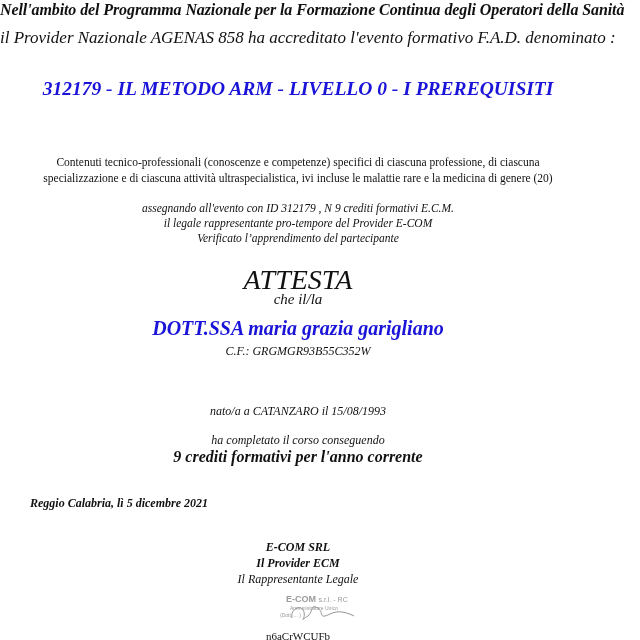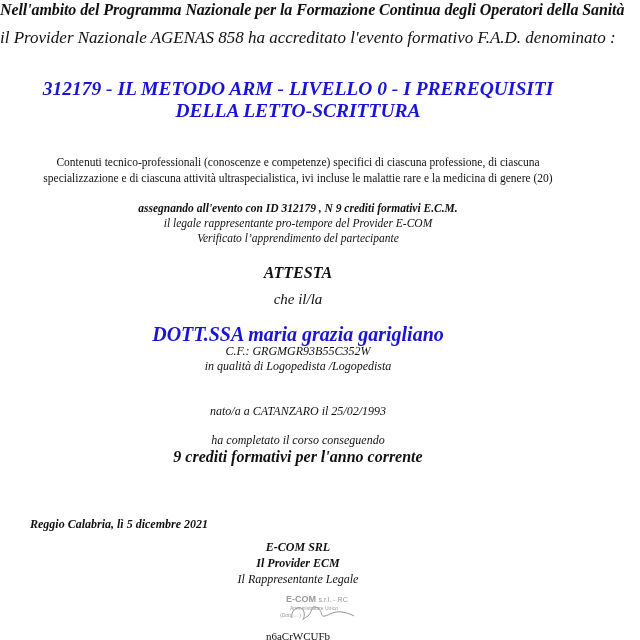--- a/index.html
+++ b/index.html
@@ -8,71 +8,69 @@
     font-family: "Liberation Serif", "DejaVu Serif", serif;
     color: #111;
   }
   .line { position: absolute; left: 0; width: 596px; text-align: center; font-style: italic; white-space: nowrap; }
   .header1 { top: 1px; font-size: 16px; font-weight: bold; letter-spacing: -0.1px; }
   .header2 { top: 28px; font-size: 17px; }
   .title { top: 78px; font-size: 19.5px; font-weight: bold; line-height: 22px; }
   .blue { color: #1a14d8; }
   .content { top: 154px; font-size: 11.5px; font-style: normal; line-height: 16px; }
   .assign { top: 201px; font-size: 11.5px; line-height: 15px; }
-  .assign .b { font-weight: bold; }
-  .attesta { top: 264px; font-size: 16px; font-weight: bold; }
+  .assign .b { font-weight: normal; }
+  .attesta { top: 264px; font-size: 28px; font-weight: normal; }
   .cheilla { top: 291px; font-size: 15px; }
-  .name { top: 317px; font-size: 20px; font-weight: bold; margin-top: 6px; }
+  .name { top: 317px; font-size: 20px; font-weight: bold; }
   .cf { top: 344px; font-size: 12px; line-height: 15px; }
   .nato { top: 404px; font-size: 12px; }
   .completato { top: 433px; font-size: 12px; }
   .crediti { top: 448px; font-size: 16px; font-weight: bold; }
-  .place { position: absolute; left: 30px; top: 517px; font-size: 12px; font-weight: bold; font-style: italic; }
+  .place { position: absolute; left: 30px; top: 496px; font-size: 12px; font-weight: bold; font-style: italic; }
   .sign { top: 539px; font-size: 12px; line-height: 16px; }
   .sign .b { font-weight: bold; }
   .stamp { position: absolute; left: 280px; top: 594px; width: 95px; height: 30px; color: #9a9a9a; font-family: "Liberation Sans", sans-serif; }
   .stamp .s1 { position: absolute; left: 6px; top: 0; font-size: 9px; font-weight: bold; }
   .stamp .s1 span { font-weight: normal; font-size: 7px; }
   .stamp .s2 { position: absolute; left: 10px; top: 11px; font-size: 5px; }
   .stamp .s3 { position: absolute; left: 0; top: 18px; font-size: 5px; }
   .stamp svg { position: absolute; left: 8px; top: 6px; }
   .code { top: 630px; font-size: 11px; font-style: normal; }
 </style>
 </head>
 <body>
 
 <div class="line header1">Nell'ambito del Programma Nazionale per la Formazione Continua degli Operatori della Sanità</div>
 <div class="line header2">il Provider Nazionale AGENAS 858 ha accreditato l'evento formativo F.A.D. denominato :</div>
 
 <div class="line title blue">
   <div>312179 - IL METODO ARM - LIVELLO 0 - I PREREQUISITI</div>
-  <div>DELLA LETTO-SCRITTURA</div>
 </div>
 
 <div class="line content">
   <div>Contenuti tecnico-professionali (conoscenze e competenze) specifici di ciascuna professione, di ciascuna</div>
   <div>specializzazione e di ciascuna attività ultraspecialistica, ivi incluse le malattie rare e la medicina di genere (20)</div>
 </div>
 
 <div class="line assign">
   <div class="b">assegnando all'evento con ID 312179 , N 9 crediti formativi E.C.M.</div>
   <div>il legale rappresentante pro-tempore del Provider E-COM</div>
   <div>Verificato l’apprendimento del partecipante</div>
 </div>
 
 <div class="line attesta">ATTESTA</div>
 <div class="line cheilla">che il/la</div>
 <div class="line name blue">DOTT.SSA maria grazia garigliano</div>
 
 <div class="line cf">
   <div>C.F.: GRGMGR93B55C352W</div>
-  <div>in qualità di Logopedista /Logopedista</div>
 </div>
 
-<div class="line nato">nato/a a CATANZARO il 25/02/1993</div>
+<div class="line nato">nato/a a CATANZARO il 15/08/1993</div>
 <div class="line completato">ha completato il corso conseguendo</div>
 <div class="line crediti">9 crediti formativi per l'anno corrente</div>
 
 <div class="place">Reggio Calabria, lì 5 dicembre 2021</div>
 
 <div class="line sign">
   <div class="b">E-COM SRL</div>
   <div class="b">Il Provider ECM</div>
   <div>Il Rappresentante Legale</div>
 </div>

